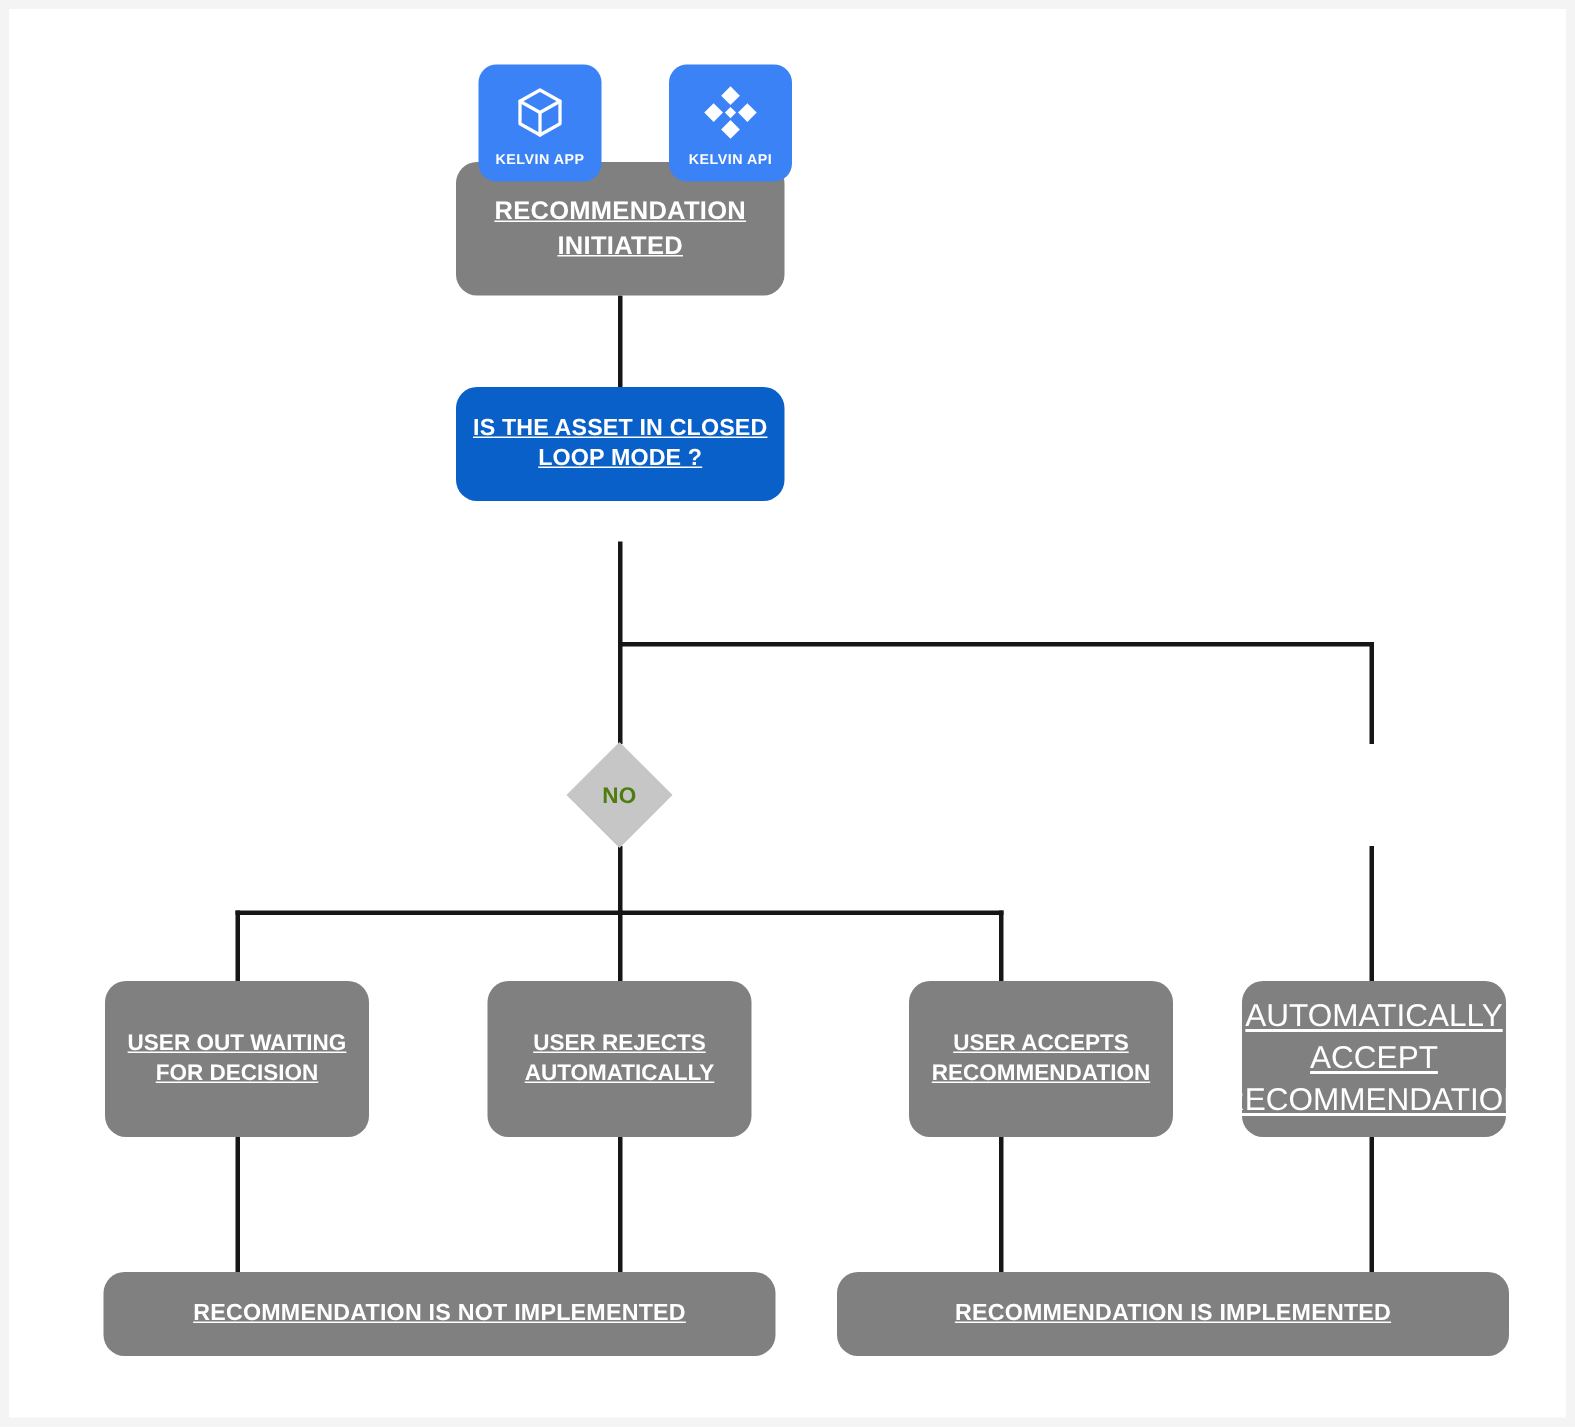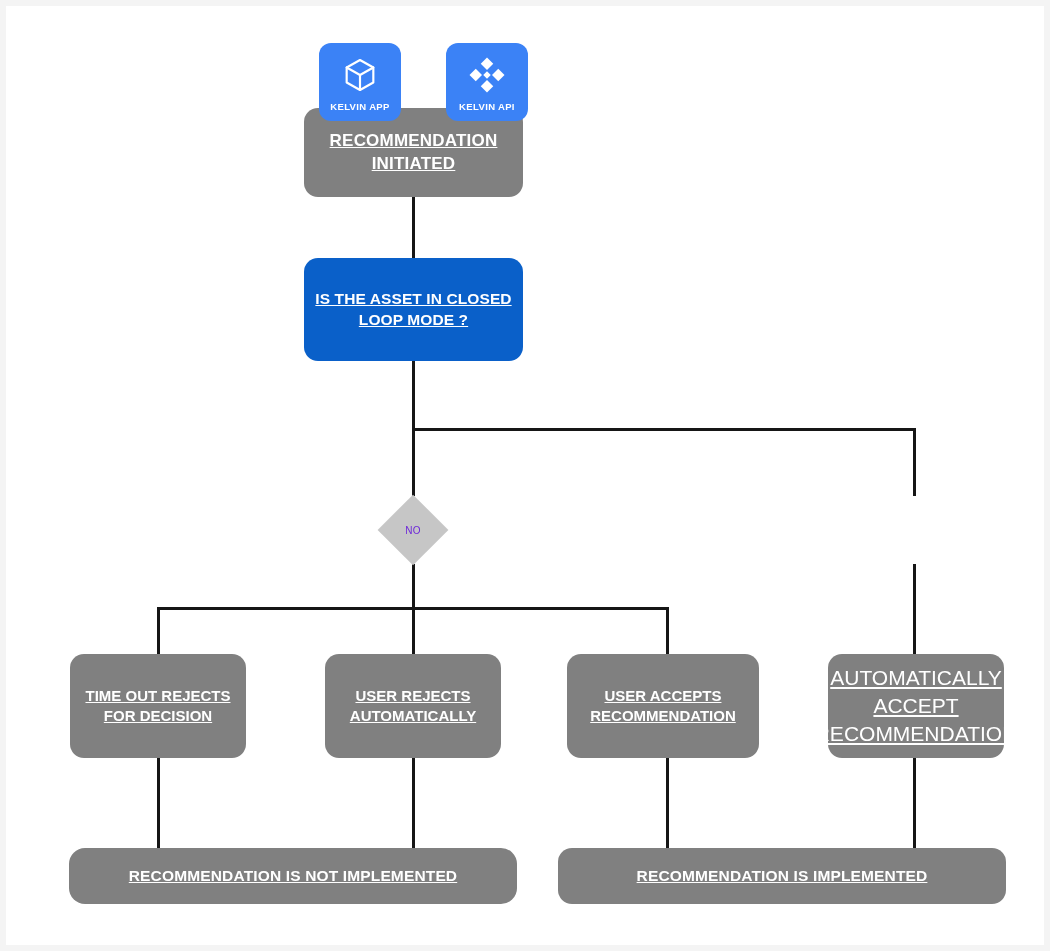--- a/index.html
+++ b/index.html
@@ -86,21 +86,21 @@
     color: #ffffff;
     letter-spacing: .35px;
     white-space: nowrap;
   }
   #badge-app { left: 313px; top: 37px; }
   #badge-api { left: 418px; top: 37px; margin-left: 22px; }
 
   
   #decision-node {
     left: 298px; top: 252px;
-    width: 219px; height: 103px;
+    width: 219px; height: 76px;
     font-size: 15.5px;
     font-weight: 700;
     letter-spacing: .1px;
   }
 
   
   .diamond {
     position: absolute;
     width: 70px;
     height: 70px;
@@ -115,47 +115,47 @@
     width: 50px;
     height: 50px;
     margin-left: -25px;
     margin-top: -25px;
     background: #c6c6c6;
     transform: rotate(45deg);
   }
   .diamond-label {
     position: relative;
     z-index: 2;
-    font-size: 10px;
-    font-weight: 400;
-    color: #6d28d9;
+    font-size: 15px;
+    font-weight: 700;
+    color: #4d7c0f;
     letter-spacing: .3px;
   }
   #diamond-no  { left: 372px; top: 489px; }
   #diamond-yes { left: 875px; top: 489px; }
 
   
   .outcome {
     height: 104px;
     font-size: 15px;
     font-weight: 700;
   }
   #outcome-timeout  { left: 64px;  top: 648px; width: 176px; }
   #outcome-rejects  { left: 319px; top: 648px; width: 176px; }
-  #outcome-accepts  { left: 561px; top: 648px; width: 192px; }
+  #outcome-accepts  { left: 600px; top: 648px; width: 176px; }
   #outcome-auto     { left: 822px; top: 648px; width: 176px; font-weight: 400; font-size: 21px; }
 
   
   .result {
     height: 56px;
     font-size: 15.5px;
     font-weight: 700;
     letter-spacing: .15px;
   }
-  #result-not-implemented { left: 63px;  top: 842px; width: 448px; border-radius: 16px; }
+  #result-not-implemented { left: 63px;  top: 842px; width: 448px; }
   #result-implemented     { left: 552px; top: 842px; width: 448px; }
 </style>
 </head>
 <body>
 
 <div id="canvas">
 
   <div class="line vline" style="left:406px; top:191px; height:62px;"></div>
 
   <div class="line vline" style="left:406px; top:355px; height:70px;"></div>
@@ -219,21 +219,21 @@
 LOOP MODE ?</span>
   </div>
 
   <div class="diamond" id="diamond-no">
     <span class="diamond-shape"></span>
     <span class="diamond-label">NO</span>
   </div>
 
 
   <div class="node node-gray outcome" id="outcome-timeout">
-    <span class="node-label">TIME OUT REJECTS
+    <span class="node-label">USER OUT WAITING
 FOR DECISION</span>
   </div>
 
   <div class="node node-gray outcome" id="outcome-rejects">
     <span class="node-label">USER REJECTS
 AUTOMATICALLY</span>
   </div>
 
   <div class="node node-gray outcome" id="outcome-accepts">
     <span class="node-label">USER ACCEPTS

